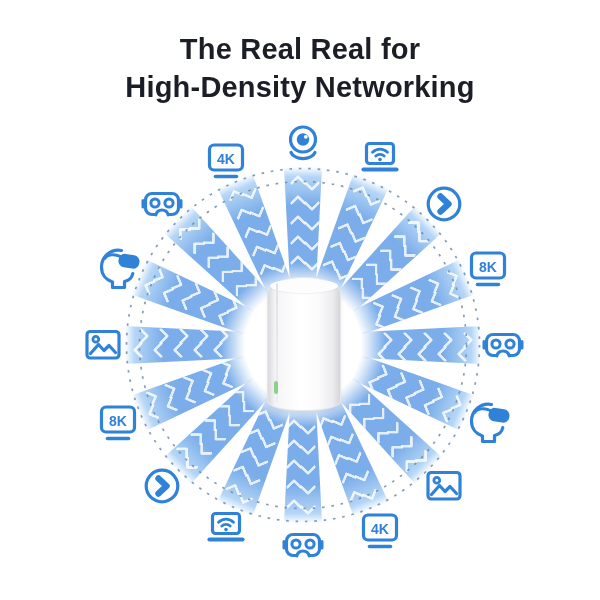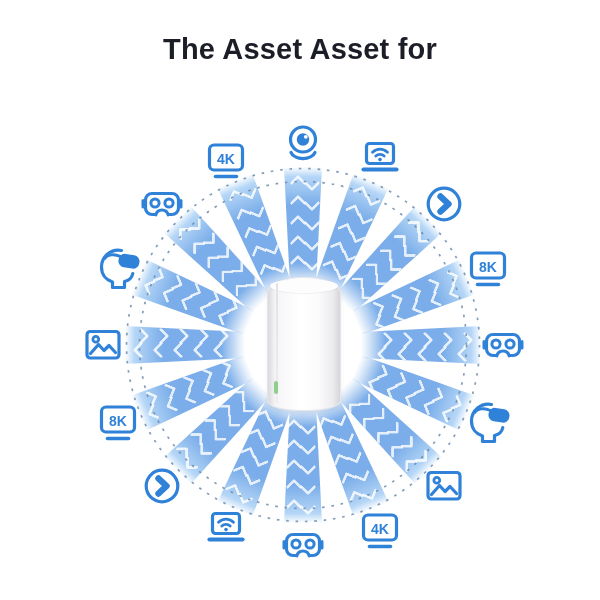--- a/index.html
+++ b/index.html
@@ -27,21 +27,21 @@
           background:#fdfdfe;box-shadow:0 1px 1px rgba(0,0,0,.05);}
   .device-seam{position:absolute;left:8px;top:5px;bottom:7px;width:2px;border-radius:1px;
           background:linear-gradient(180deg,#e2e2e5,#ededf0);}
   .device-led{position:absolute;left:6px;bottom:16px;width:4px;height:13px;border-radius:2px;
           background:var(--led-green,#8ECF8E);}
 </style>
 </head>
 <body>
 
 <div class="stage">
-  <h1 class="title"><span>The Asset Asset for</span><br></h1>
+  <h1 class="title"><span>The Real Real for</span><br><span>High-Density Networking</span></h1>
 
   <div class="layer" id="beams">
       <div class="beam" style="left: 284px; top: 167px; transform-origin: 19px 178px; transform: rotate(0deg); background: linear-gradient(rgba(177, 212, 246, 0) 0%, rgba(168, 207, 245, 0.85) 8%, rgb(122, 173, 233) 32%, rgb(122, 173, 233) 80%, rgba(122, 173, 233, 0.18) 96%, rgba(122, 173, 233, 0) 100%);">
         <span class="chev out" style="left: 7.5px; top: 10px;"></span>
         <span class="chev in" style="left: 21.5px; top: 10px;"></span>
         <span class="chev out" style="left: 7.5px; top: 30px;"></span>
         <span class="chev in" style="left: 21.5px; top: 30px;"></span>
         <span class="chev out" style="left: 7.5px; top: 50px;"></span>
         <span class="chev in" style="left: 21.5px; top: 50px;"></span>
         <span class="chev out" style="left: 7.5px; top: 70px;"></span>

